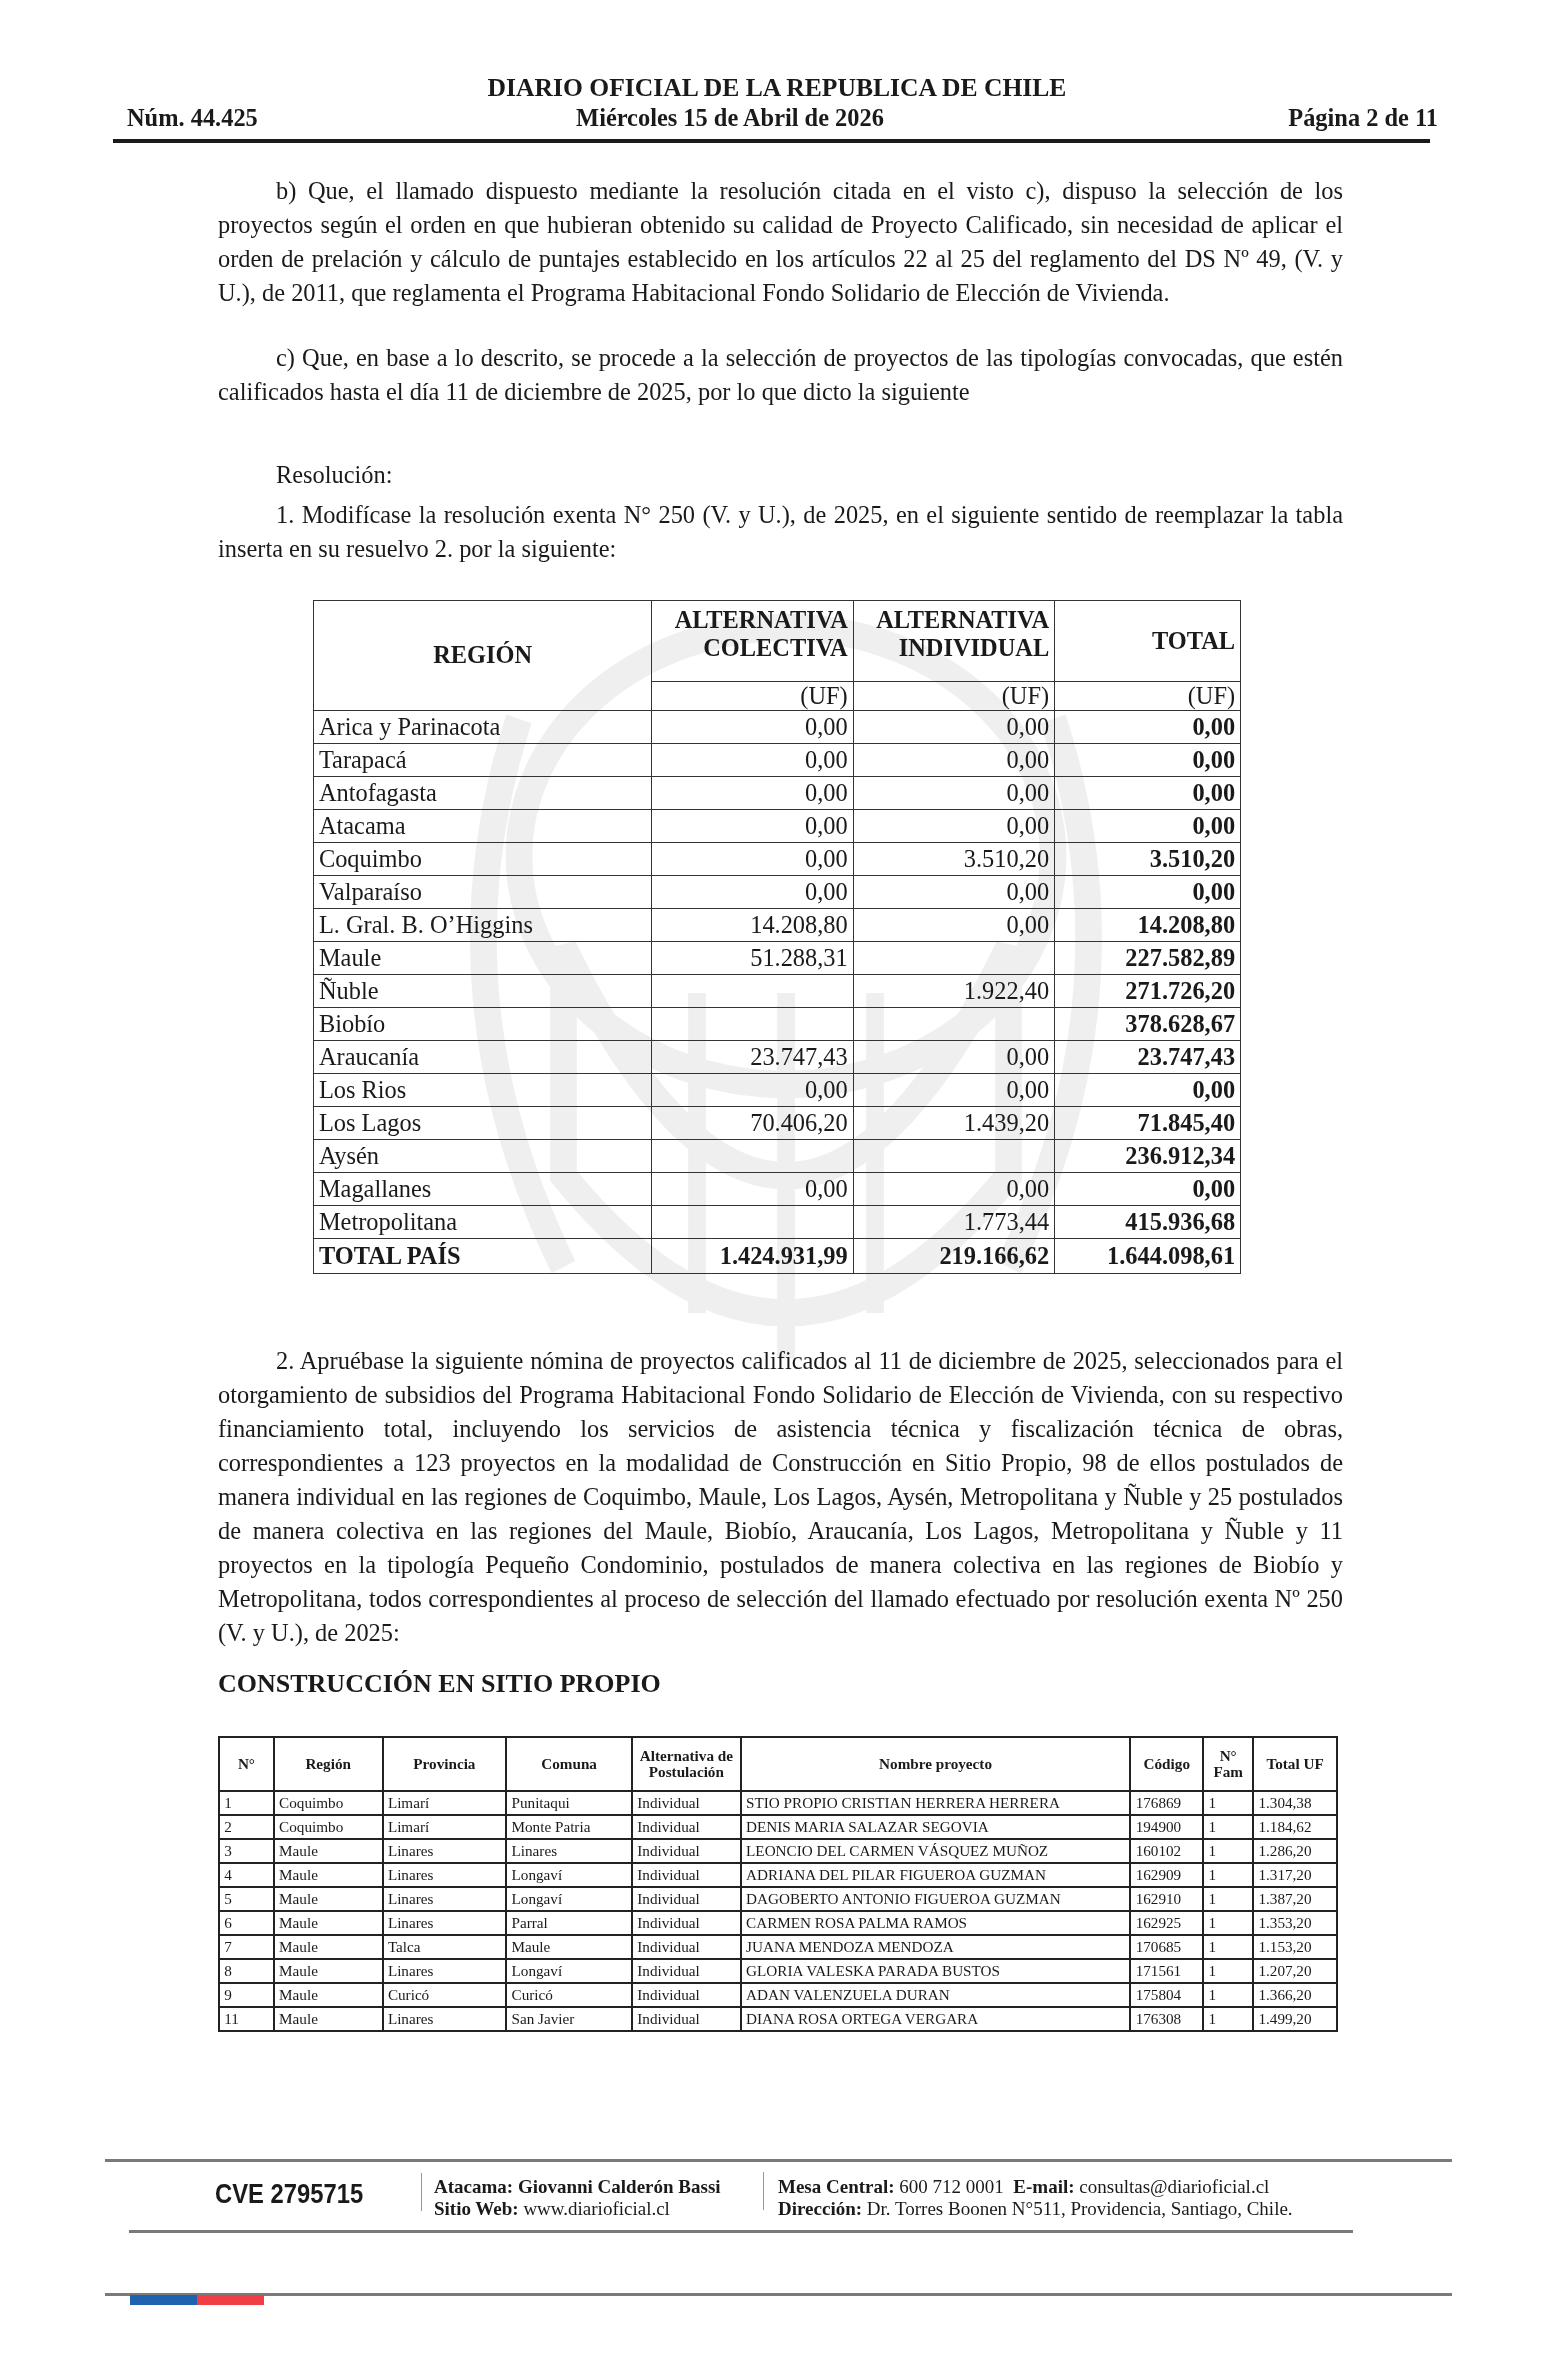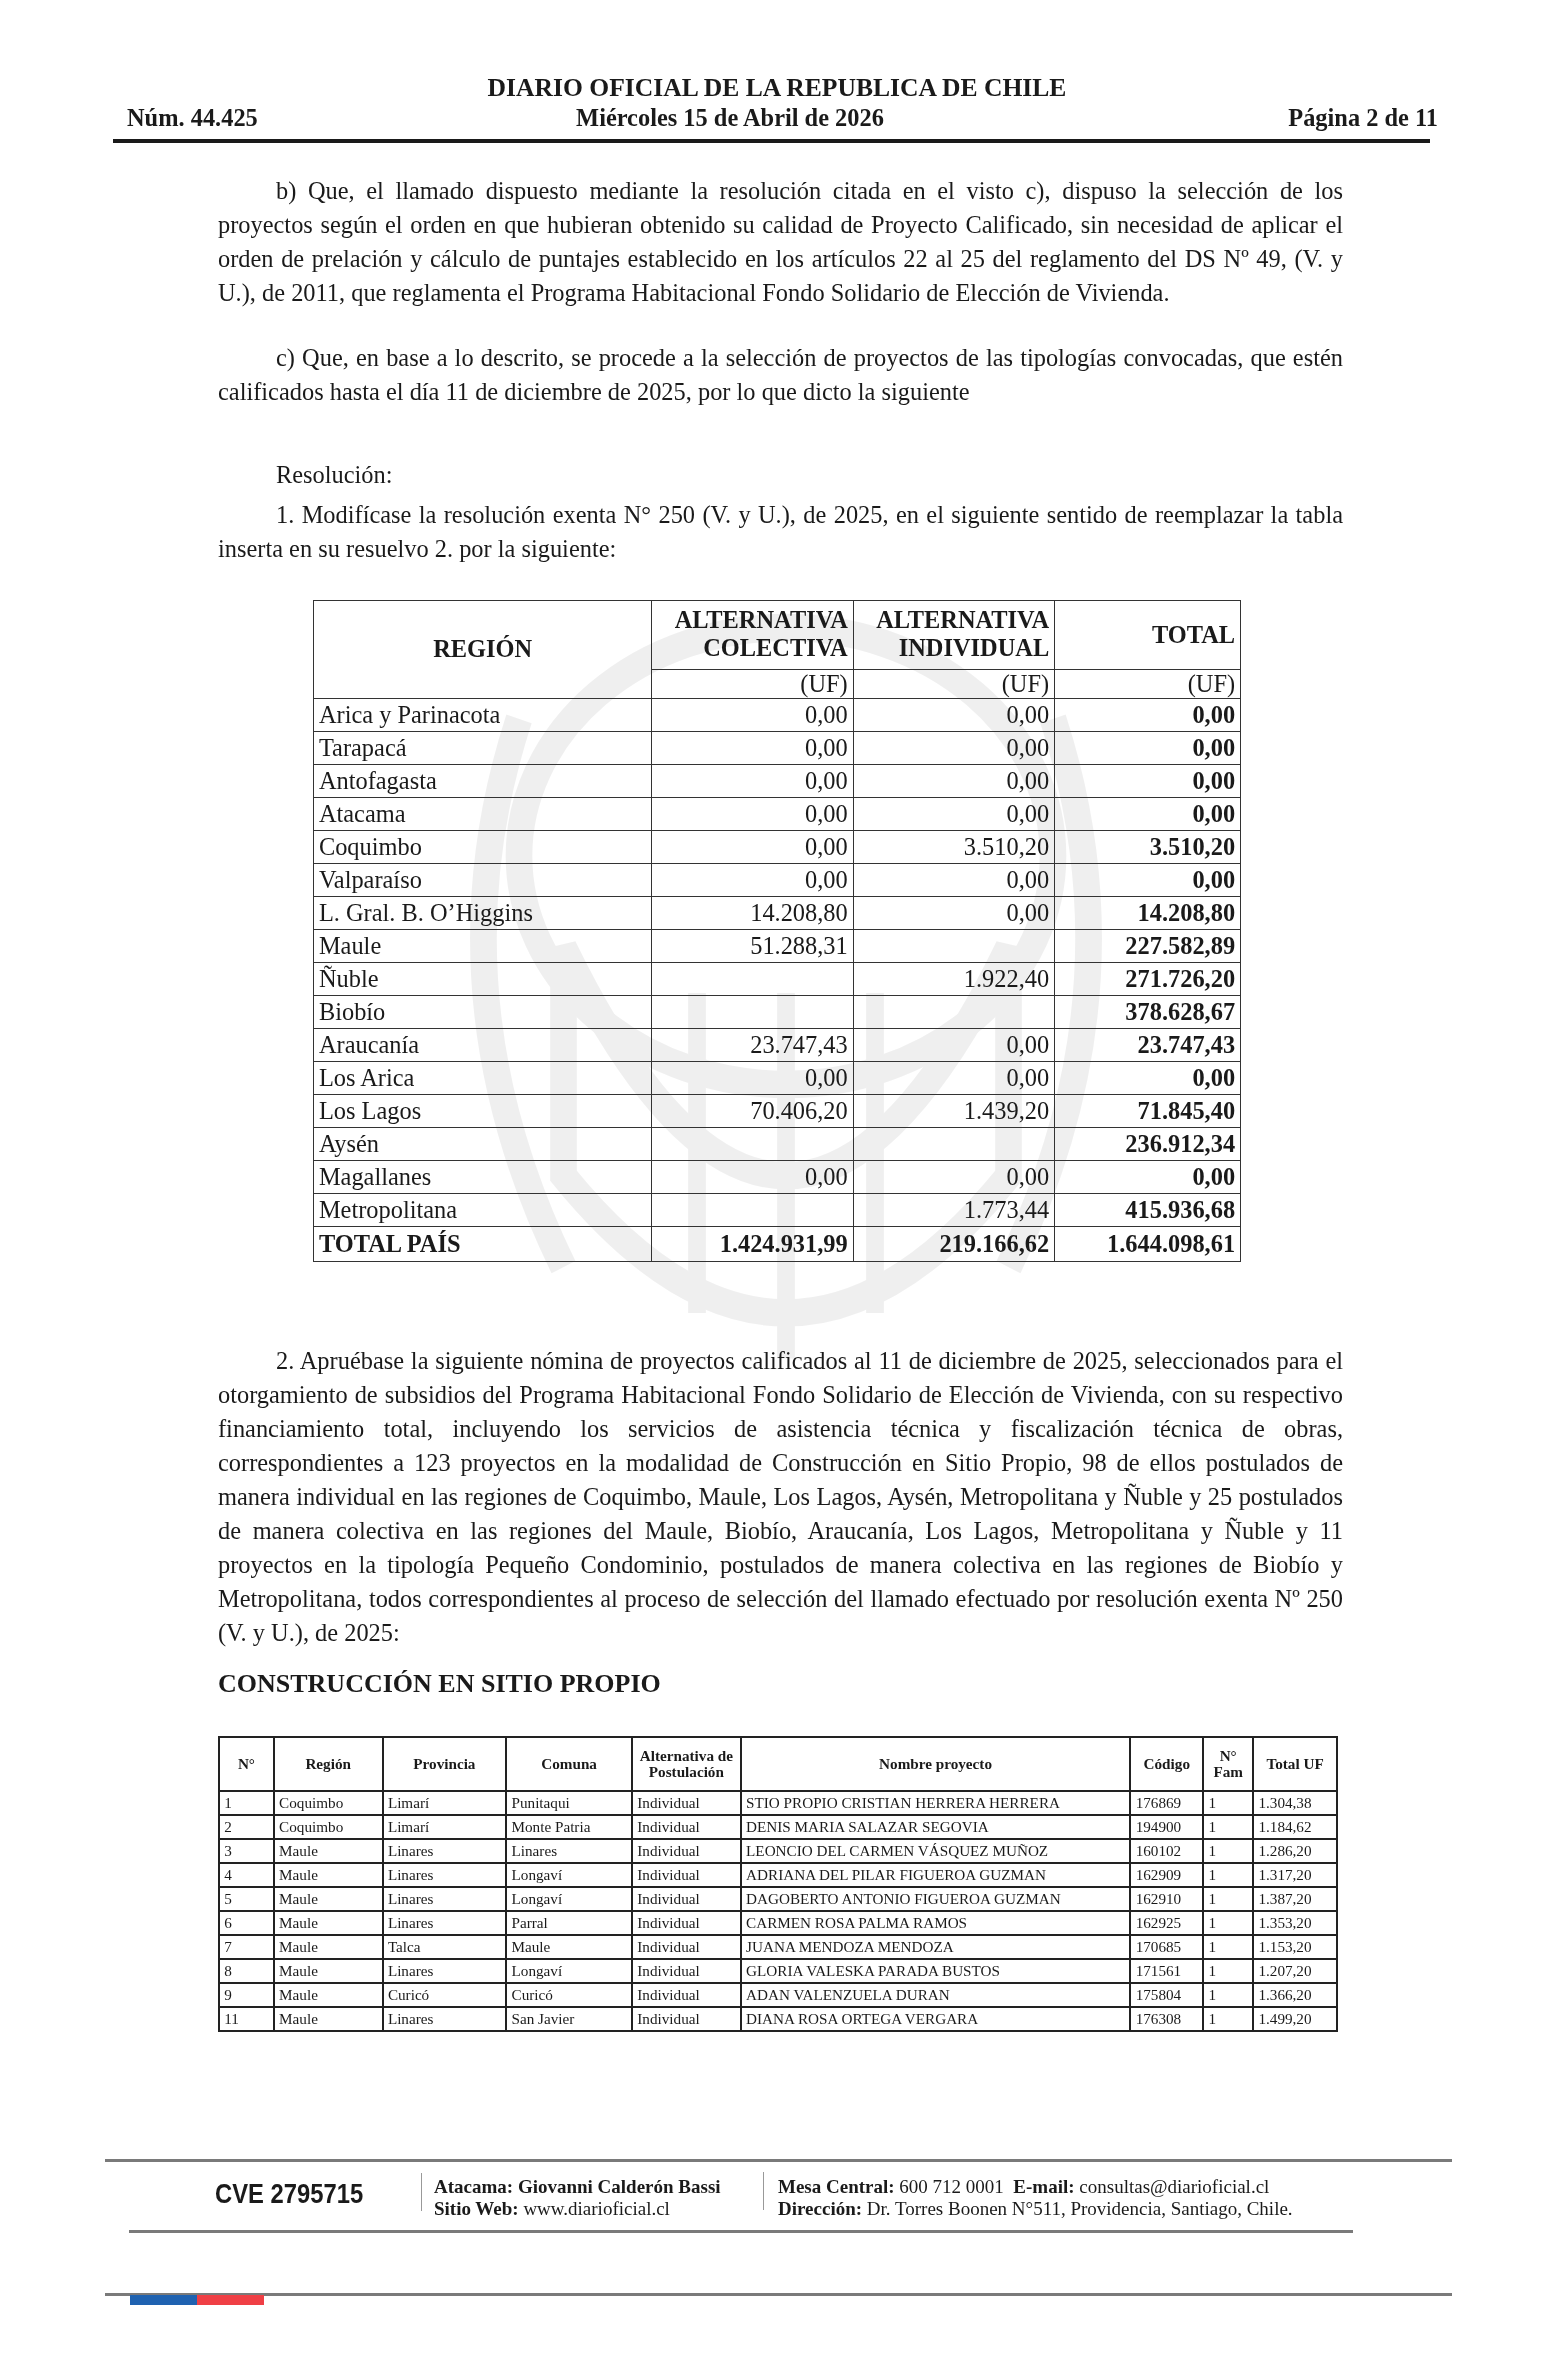--- a/index.html
+++ b/index.html
@@ -31,21 +31,21 @@
   .section-title { left: 218px; top: 1669px; font-size: 26px; font-weight: bold; }
   
   table { border-collapse: collapse; }
   .t1 { left: 313px; top: 600px; width: 928px; font-size: 24.4px; }
   .t1 td, .t1 th { border: 1.2px solid #333; padding: 0 4.9px; height: 32px; line-height: 32px; }
   .t1 th { font-weight: bold; }
   .t1 .c-region { width: 331px; text-align: left; }
   .t1 .c-num { width: 191px; text-align: right; }
   .t1 .c-tot { width: 176px; text-align: right; font-weight: bold; margin-top: 48px; }
   .t1 .h-region { text-align: center; vertical-align: middle; line-height: 30.5px; }
-  .t1 .h-top { height: 61px; line-height: 28px; text-align: right; vertical-align: bottom; padding-bottom: 7px; }
+  .t1 .h-top { height: 61px; line-height: 28px; text-align: right; vertical-align: bottom; padding-bottom: 19px; }
   .t1 .h-tot { text-align: right; vertical-align: middle; }
   .t1 .h-uf { text-align: right; font-weight: normal; height: 28px; line-height: 28px; }
   .t1 .total-row td { font-weight: bold; height: 34px; }
   .t1 .thick-top td { border-top: 1.8px solid #222; }
   
   .t2 { left: 218px; top: 1736px; width: 1120px; font-size: 15.2px; }
   .t2 td, .t2 th { border: 2.4px solid #222; padding: 0 4.3px; height: 22px; line-height: 22px; text-align: left; white-space: nowrap; }
   .t2 th { font-weight: bold; text-align: center; height: 52px; line-height: 16.5px; font-size: 15.2px; white-space: normal; }
   
   .f-rule1 { left: 105px; width: 1347px; top: 2159px; height: 3px; background: #7a7a7a; }
@@ -160,21 +160,21 @@
         <td class="c-num"></td>
         <td class="c-tot">378.628,67</td>
       </tr>
       <tr>
         <td class="c-region">Araucanía</td>
         <td class="c-num">23.747,43</td>
         <td class="c-num">0,00</td>
         <td class="c-tot">23.747,43</td>
       </tr>
       <tr>
-        <td class="c-region">Los Arica</td>
+        <td class="c-region">Los Rios</td>
         <td class="c-num">0,00</td>
         <td class="c-num">0,00</td>
         <td class="c-tot">0,00</td>
       </tr>
       <tr>
         <td class="c-region">Los Lagos</td>
         <td class="c-num">70.406,20</td>
         <td class="c-num">1.439,20</td>
         <td class="c-tot">71.845,40</td>
       </tr>

